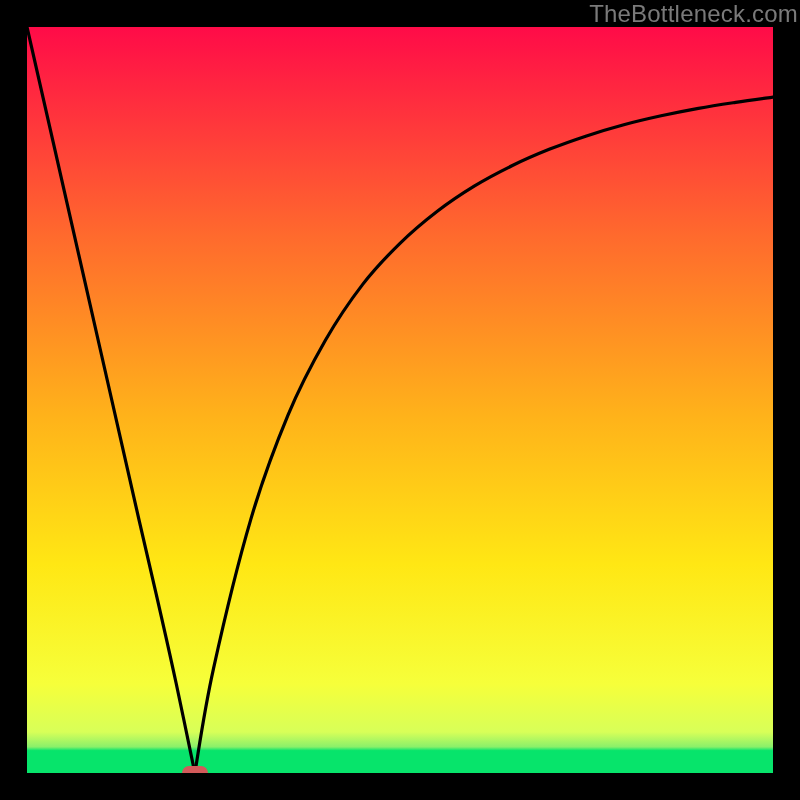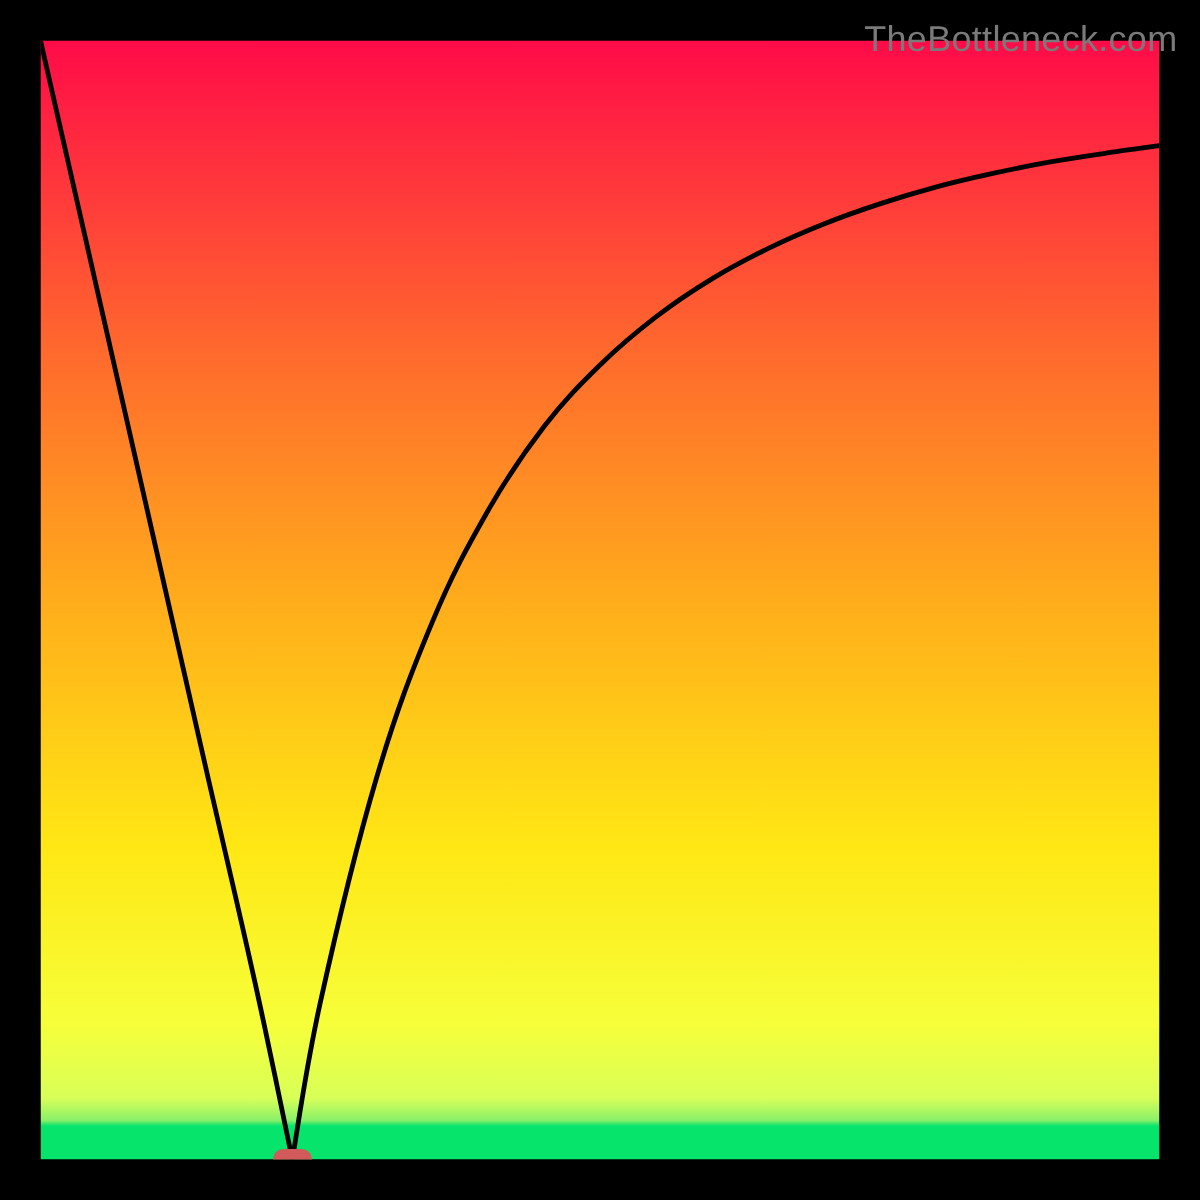--- a/index.html
+++ b/index.html
@@ -55,14 +55,14 @@
 <div id="stage">
   <div id="border-outer"></div>
   <div id="plot-area" style="left: 27px; top: 27px; width: 746px; height: 746px;">
     <div id="gradient-strip" style="top: 0px; height: 746px; background: linear-gradient(rgb(255, 11, 72) 0%, rgb(255, 106, 45) 28%, rgb(255, 178, 26) 52%, rgb(255, 231, 20) 72%, rgb(246, 255, 58) 88%, rgb(216, 255, 88) 94.5%, rgb(138, 240, 106) 96.5%, rgb(7, 228, 107) 97%, rgb(7, 228, 107) 100%);"></div>
     <svg class="curve" width="746" height="746" viewBox="0 0 746 746">
         <path d="M 0 0 C 6.714 29.541599999999995, 23.872000000000003 105.03679999999999, 37.300000000000004 164.11999999999998 C 50.72800000000001 223.20319999999998, 61.17200000000001 269.1568, 74.60000000000001 328.23999999999995 C 88.028 387.32319999999993, 101.15759999999999 445.36199999999997, 111.89999999999999 492.35999999999996 C 122.6424 539.358, 127.566 559.7984, 134.28 589.34 C 140.994 618.8816, 143.15740000000002 628.2812, 149.20000000000002 656.48 C 155.2426 684.6788, 164.493 729.8864, 167.85 746" fill="none" stroke="#000" stroke-width="3.2" stroke-linecap="round"></path>
         <path d="M 167.85 746 C 171.207 727.2008, 176.429 687.2152, 186.5 641.56 C 196.571 595.9047999999999, 210.37199999999999 538.0151999999999, 223.79999999999998 492.35999999999996 C 237.22799999999998 446.7048, 247.67199999999997 420.1472, 261.09999999999997 387.92 C 274.52799999999996 355.69280000000003, 284.97200000000004 336.8190000000001, 298.40000000000003 313.32000000000005 C 311.82800000000003 289.821, 322.272 274.82640000000004, 335.7 257.37 C 349.128 239.9136, 359.572 229.49944000000002, 373 216.34000000000003 C 386.428 203.18056000000004, 396.872 194.60156, 410.3 184.262 C 423.728 173.92244, 434.17199999999997 167.08907999999997, 447.59999999999997 158.89799999999997 C 461.02799999999996 150.70691999999997, 471.47200000000004 145.33571999999995, 484.90000000000003 138.75599999999997 C 498.32800000000003 132.17628, 508.77199999999993 127.71520000000002, 522.1999999999999 122.34400000000002 C 535.6279999999999 116.97280000000002, 546.072 113.34723999999994, 559.5 108.91599999999993 C 572.928 104.48475999999991, 583.3720000000001 101.3515599999999, 596.8000000000001 97.72599999999993 C 610.2280000000001 94.10043999999995, 620.672 91.72816000000005, 634.1 88.77400000000007 C 647.528 85.8198400000001, 657.972 83.73104000000009, 671.4 81.31400000000008 C 684.828 78.89696000000006, 695.2719999999999 77.36019999999999, 708.6999999999999 75.34599999999999 C 722.1279999999999 73.33179999999999, 739.286 71.06396000000005, 746 70.12400000000007" fill="none" stroke="#000" stroke-width="3.2" stroke-linecap="round"></path>
       </svg>
     <div id="marker" style="width: 26px; height: 14px; left: 154.85px; top: 739px; background: rgb(211, 90, 90); border-radius: 7px;"></div>
   </div>
-  <div id="watermark" style="right: 15px; top: 0px; margin-top: 13px;">TheBottleneck.com</div>
+  <div id="watermark" style="right: 2px; top: 0px;">TheBottleneck.com</div>
 </div>
 
 </body></html>

